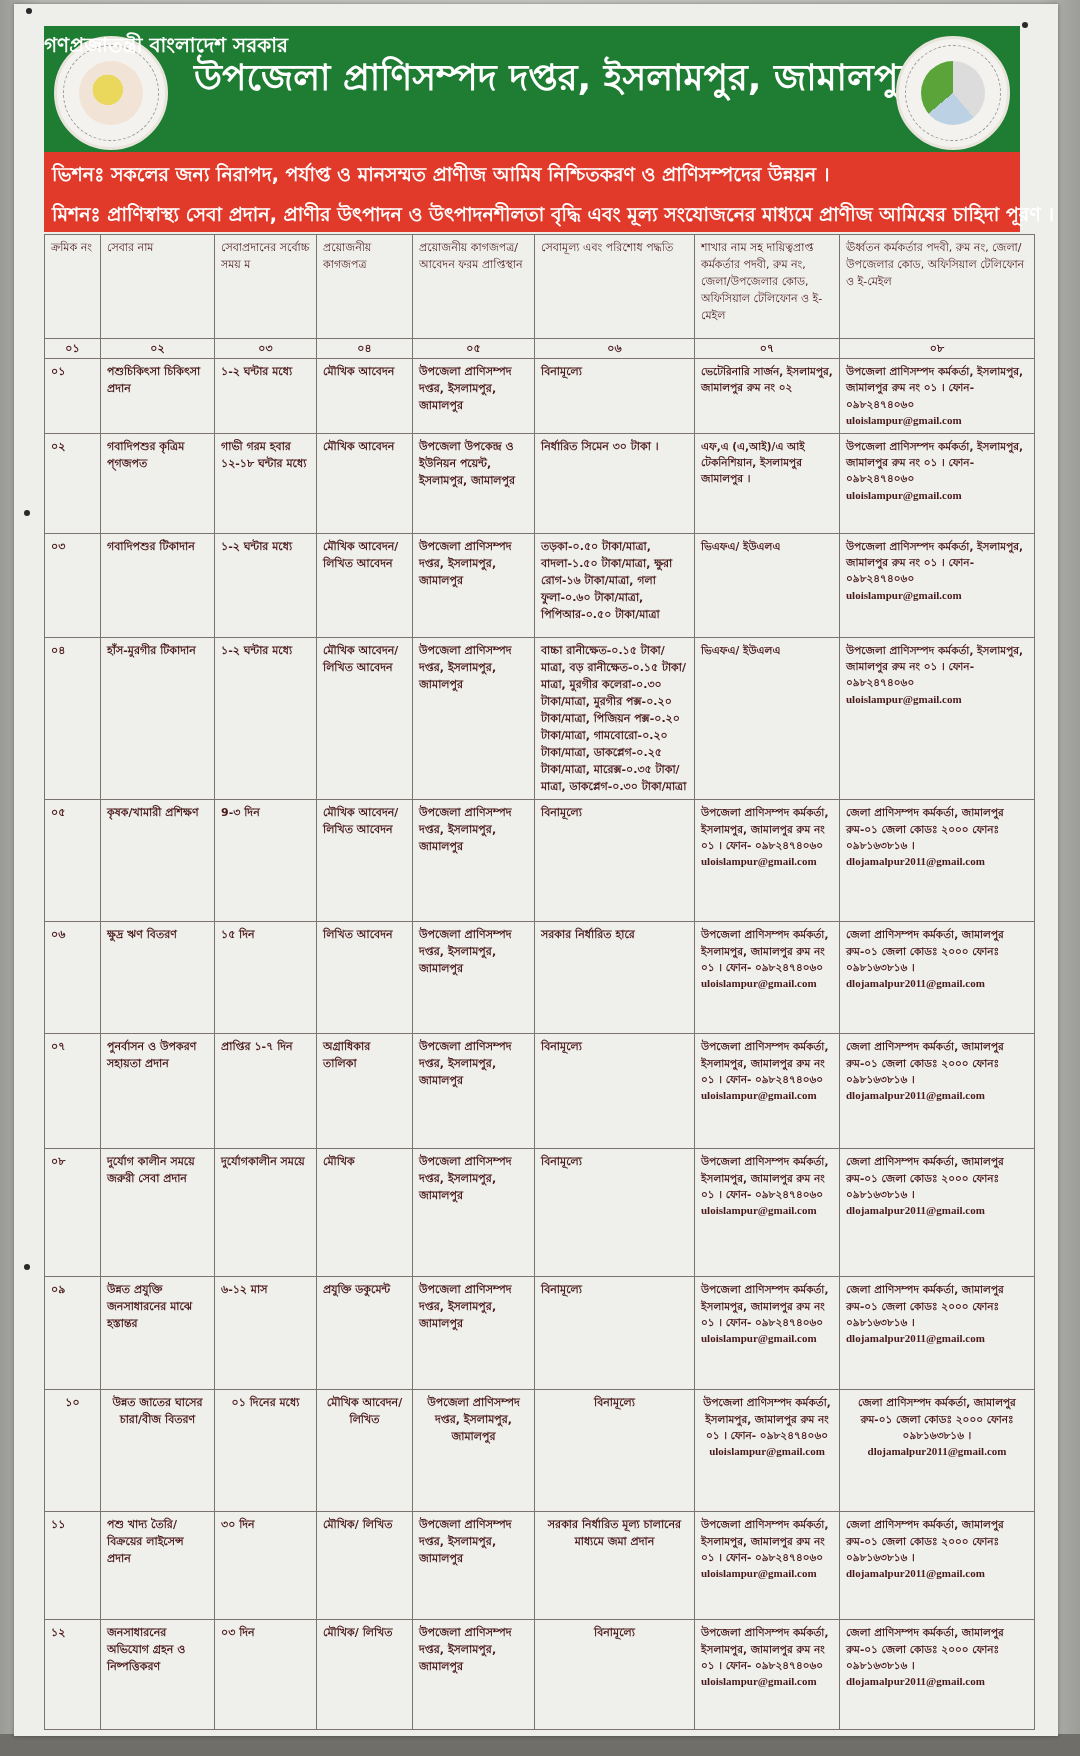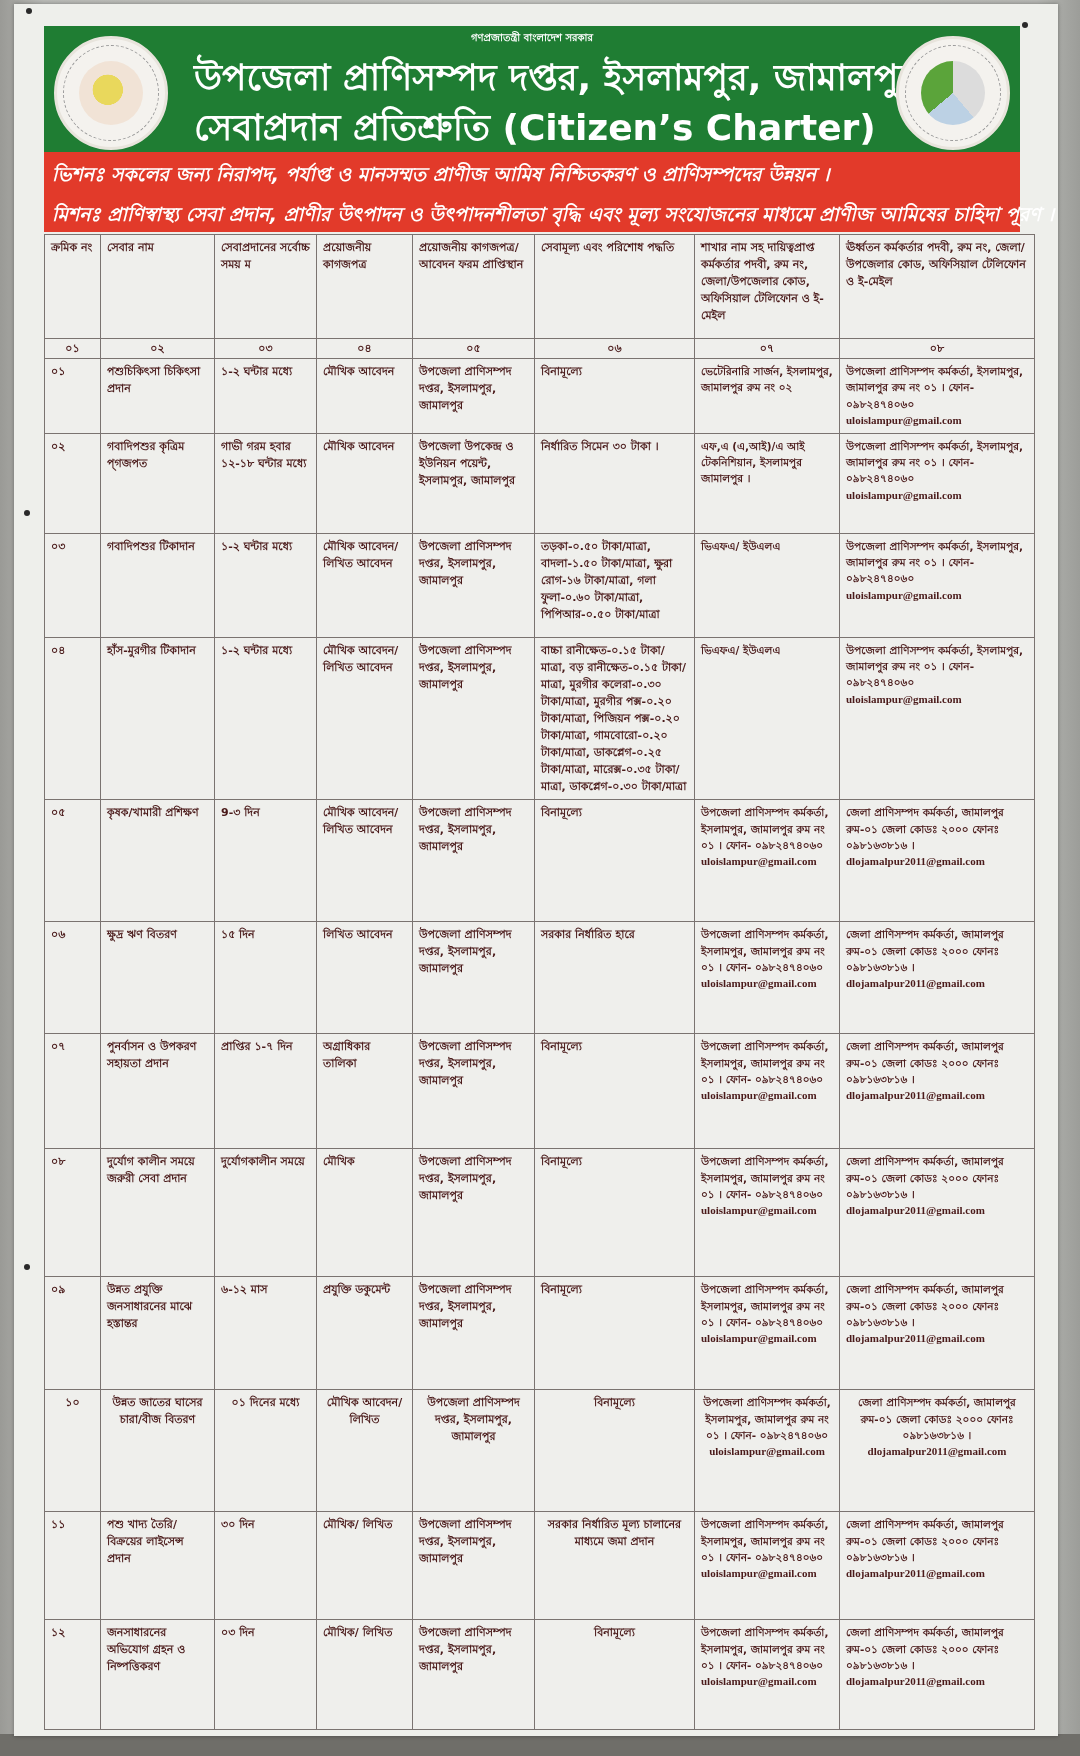--- a/index.html
+++ b/index.html
@@ -9,30 +9,30 @@
   .board{position:absolute;left:14px;top:4px;width:1044px;height:1732px;background:#eeefeb;box-shadow:0 0 4px rgba(0,0,0,.35);}
   .pin{position:absolute;width:6px;height:6px;border-radius:50%;background:#2a2a2a;}
   .banner-green{position:absolute;left:44px;top:26px;width:976px;height:126px;background:#1f7d33;color:#fff;}
   .logo{position:absolute;top:10px;width:108px;height:108px;border-radius:50%;background:#f4f2ee;border:3px solid #e8e4dc;}
   .logo.left{left:10px;}
   .logo.right{right:10px;}
   .logo .inner{position:absolute;left:22px;top:22px;width:64px;height:64px;border-radius:50%;}
   .logo.left .inner{background:radial-gradient(circle at 45% 45%,#e9d85c 0 30%,#f1e3d6 31% 100%);}
   .logo.right .inner{background:conic-gradient(#dcdcdc 0 140deg,#bcd1e4 140deg 230deg,#5ba43a 230deg 360deg);}
   .logo .ring{position:absolute;left:6px;top:6px;right:6px;bottom:6px;border-radius:50%;border:1px dashed #999;}
-  .gov{position:absolute;left:0;right:0;top:4px;text-align:center;font-size:10px;font-weight:bold;}
+  .gov{position:absolute;left:0;right:0;top:4px;font-size:20px;font-weight:bold;}
   .title1{position:absolute;left:150px;top:24px;font-size:36px;font-weight:bold;white-space:nowrap;}
   .title2{position:absolute;left:150px;top:74px;font-size:36px;font-weight:bold;white-space:nowrap;}
   .banner-red{position:absolute;left:44px;top:152px;width:976px;height:80px;background:#e23a2a;color:#fff;font-weight:bold;font-size:19px;}
-  .banner-red div{position:absolute;left:8px;white-space:nowrap;font-style:italic;}
+  .banner-red div{position:absolute;left:8px;white-space:nowrap;}
   .vision{top:8px;}
   .mission{top:48px;}
   table.charter{position:absolute;left:44px;top:234px;width:990px;border-collapse:collapse;table-layout:fixed;background:#efefec;color:#4a1a1a;font-size:11px;}
   table.charter td,table.charter th{border:1.5px solid #7a7370;vertical-align:top;padding:4px 6px;line-height:1.55;font-weight:bold;}
-  table.charter th{font-weight:bold;text-align:left;height:95px;margin-top:9px;}
+  table.charter th{font-weight:normal;text-align:left;height:95px;margin-top:9px;}
   table.charter tr.num td{text-align:center;height:14px;padding:1px;}
   .c7,.c8{font-size:10.5px;margin-left:48px;}
   .email{font-family:"Liberation Serif",serif;font-size:11px;}
 </style>
 </head>
 <body>
 
 <div class="wall"></div>
 <div class="wall-bottom"></div>
 
@@ -45,21 +45,20 @@
   <span class="pin" style="left:296px;top:1716px"></span>
 </div>
 
 <div class="banner-green">
   <div class="logo left">
       <div class="ring"></div>
       <div class="inner"></div>
     </div>
   <div class="gov">গণপ্রজাতন্ত্রী বাংলাদেশ সরকার</div>
   <div class="title1">উপজেলা প্রাণিসম্পদ দপ্তর, ইসলামপুর, জামালপুর ।</div>
-  <div class="title2">সেবাপ্রদান প্রতিশ্রুতি (Citizen’s Charter)</div>
   <div class="logo right">
       <div class="ring"></div>
       <div class="inner"></div>
     </div>
 </div>
 
 <div class="banner-red">
   <div class="vision">ভিশনঃ সকলের জন্য নিরাপদ, পর্যাপ্ত ও মানসম্মত প্রাণীজ আমিষ নিশ্চিতকরণ ও প্রাণিসম্পদের উন্নয়ন ।</div>
   <div class="mission">মিশনঃ প্রাণিস্বাস্থ্য সেবা প্রদান, প্রাণীর উৎপাদন ও উৎপাদনশীলতা বৃদ্ধি এবং মূল্য সংযোজনের মাধ্যমে প্রাণীজ আমিষের চাহিদা পূরণ ।</div>
 </div>

